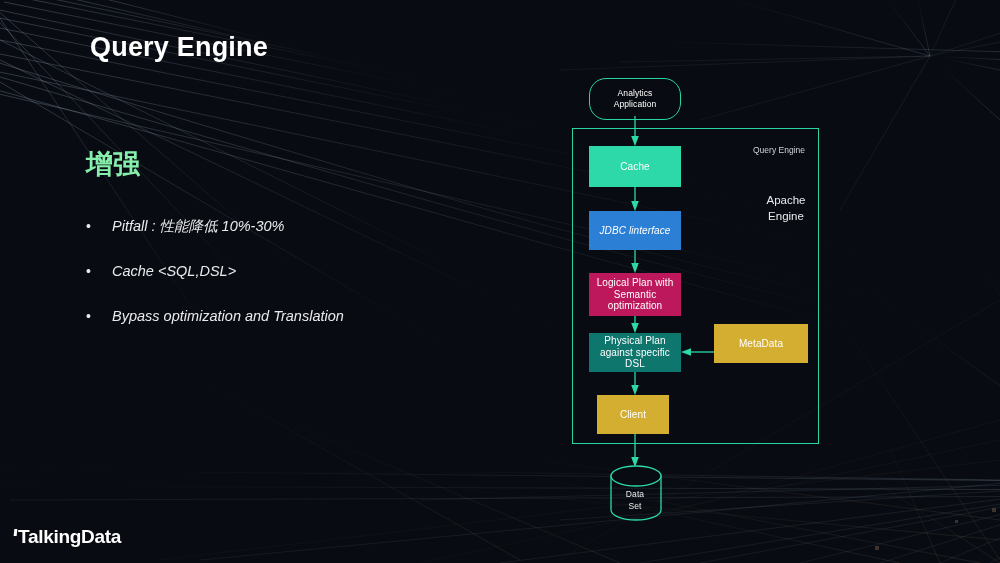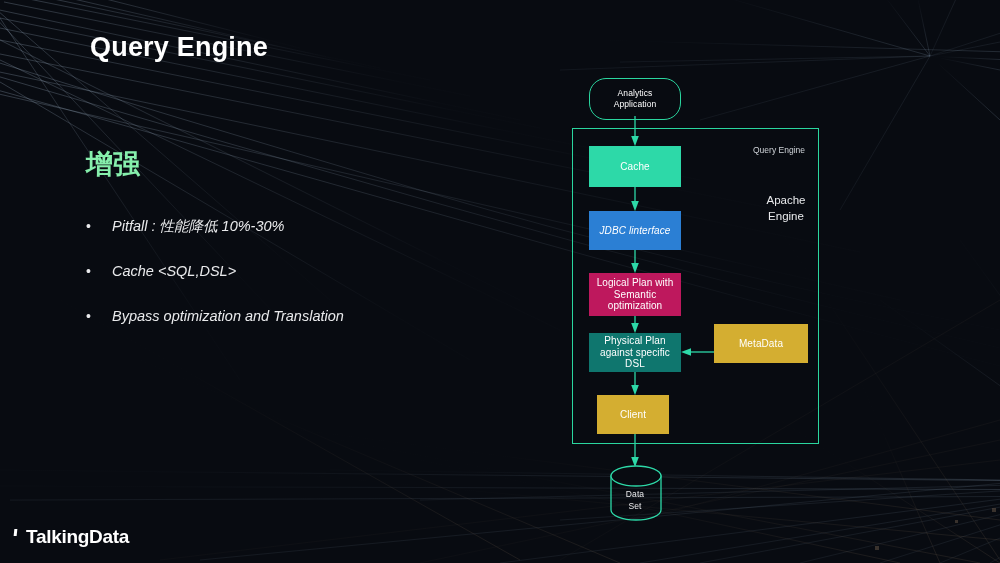--- a/index.html
+++ b/index.html
@@ -116,21 +116,20 @@
     line-height:12px;
     z-index:2;
   }
   .cyl-svg { position:absolute; left:609px; top:465px; }
 
   
   .logo {
     position:absolute; left:14px; top:527px;
     display:flex; align-items:flex-start;
     color:#ffffff;
-    gap:8px;
   }
   .logo-mark {
     width:3px; height:7px;
     background:#ffffff;
     margin-right:1px; margin-top:2px;
     transform:skewX(-6deg);
   }
   .logo-text {
     font-size:19px; font-weight:bold;
     letter-spacing:-.3px; line-height:20px;

